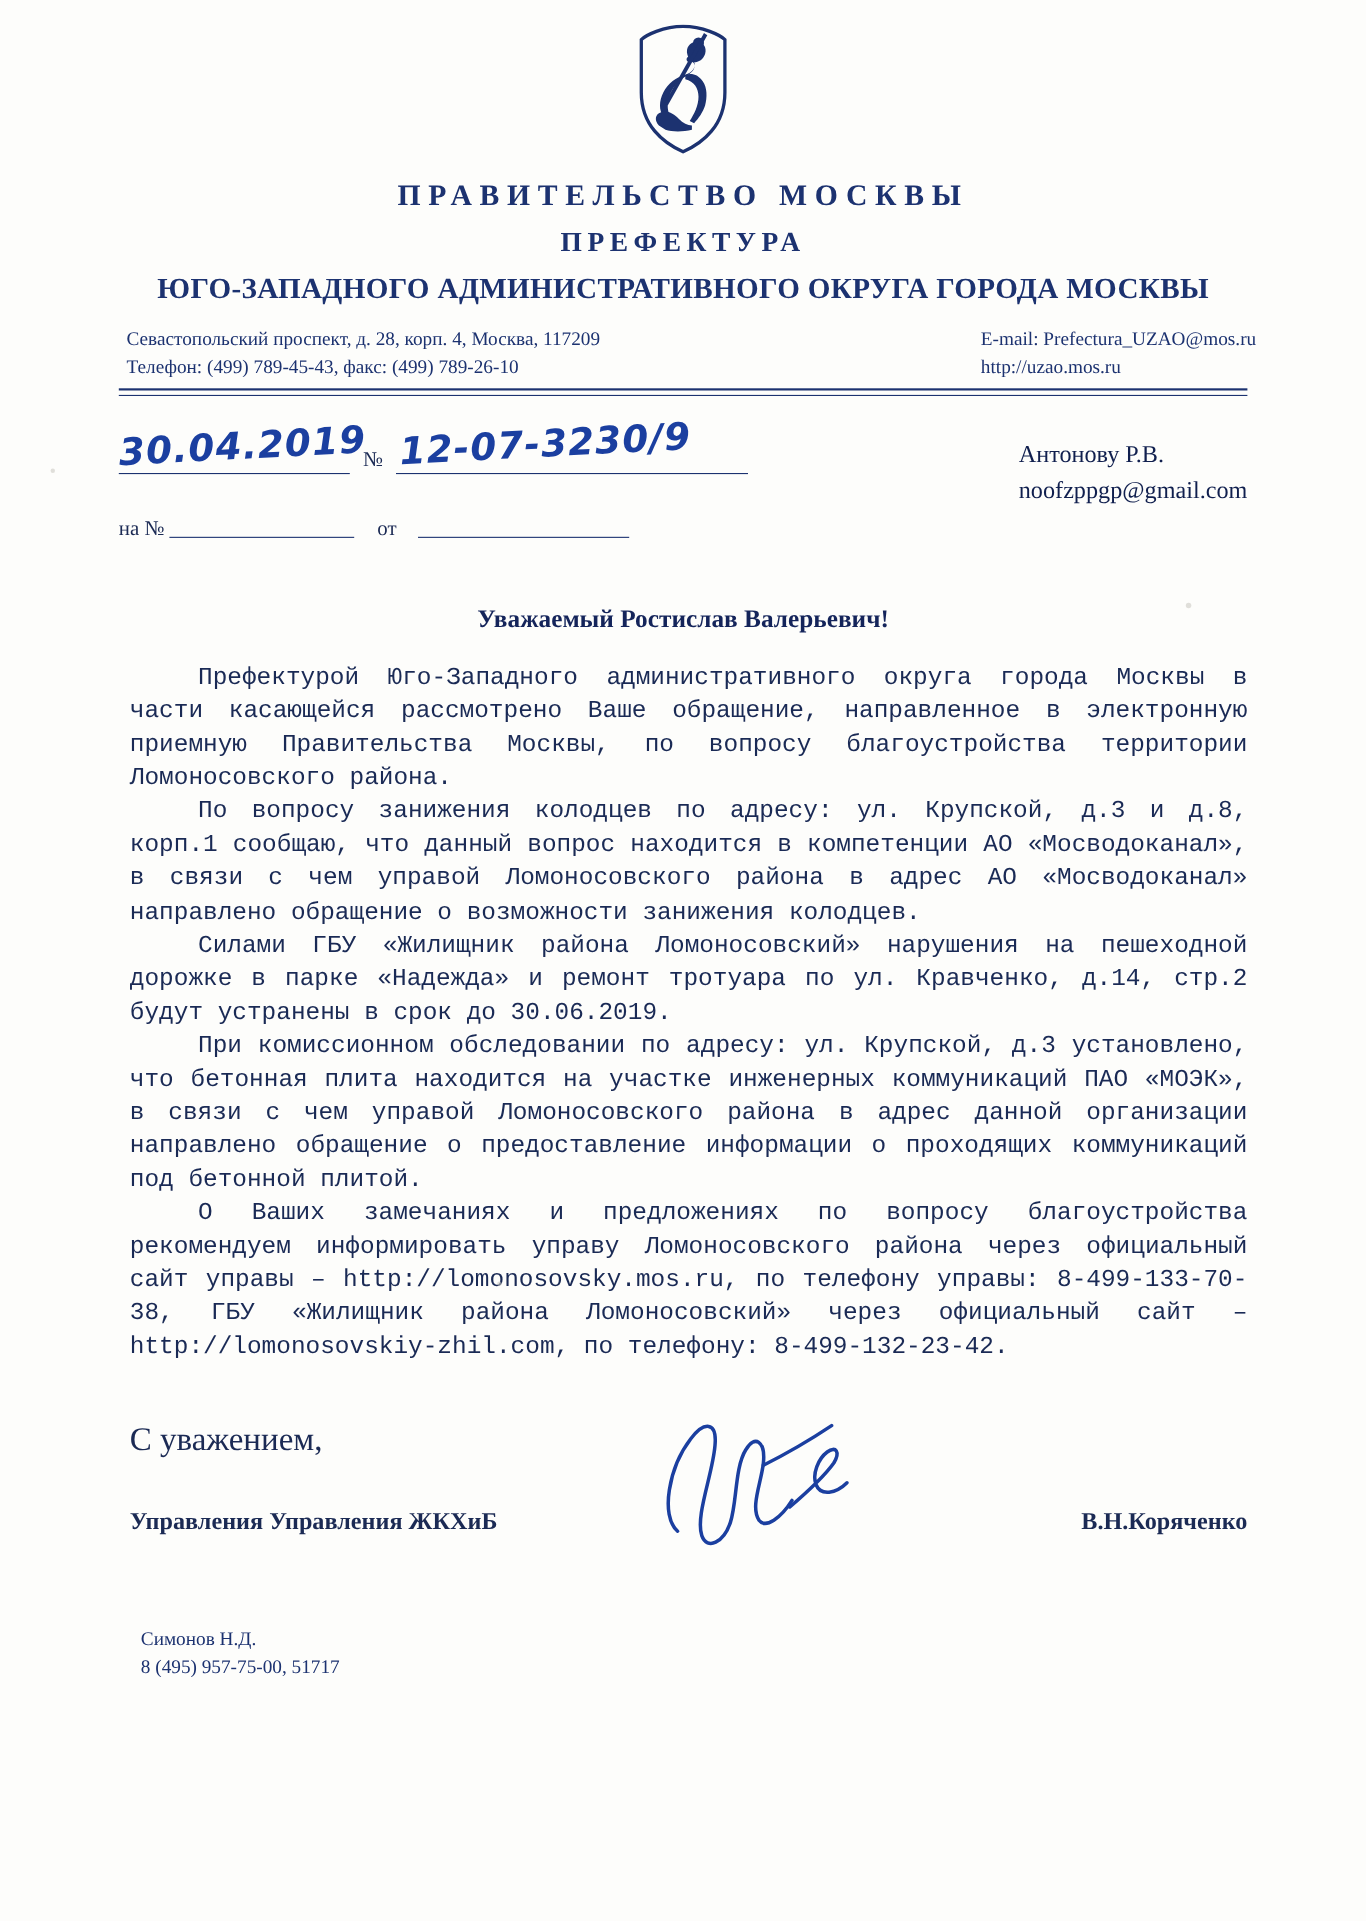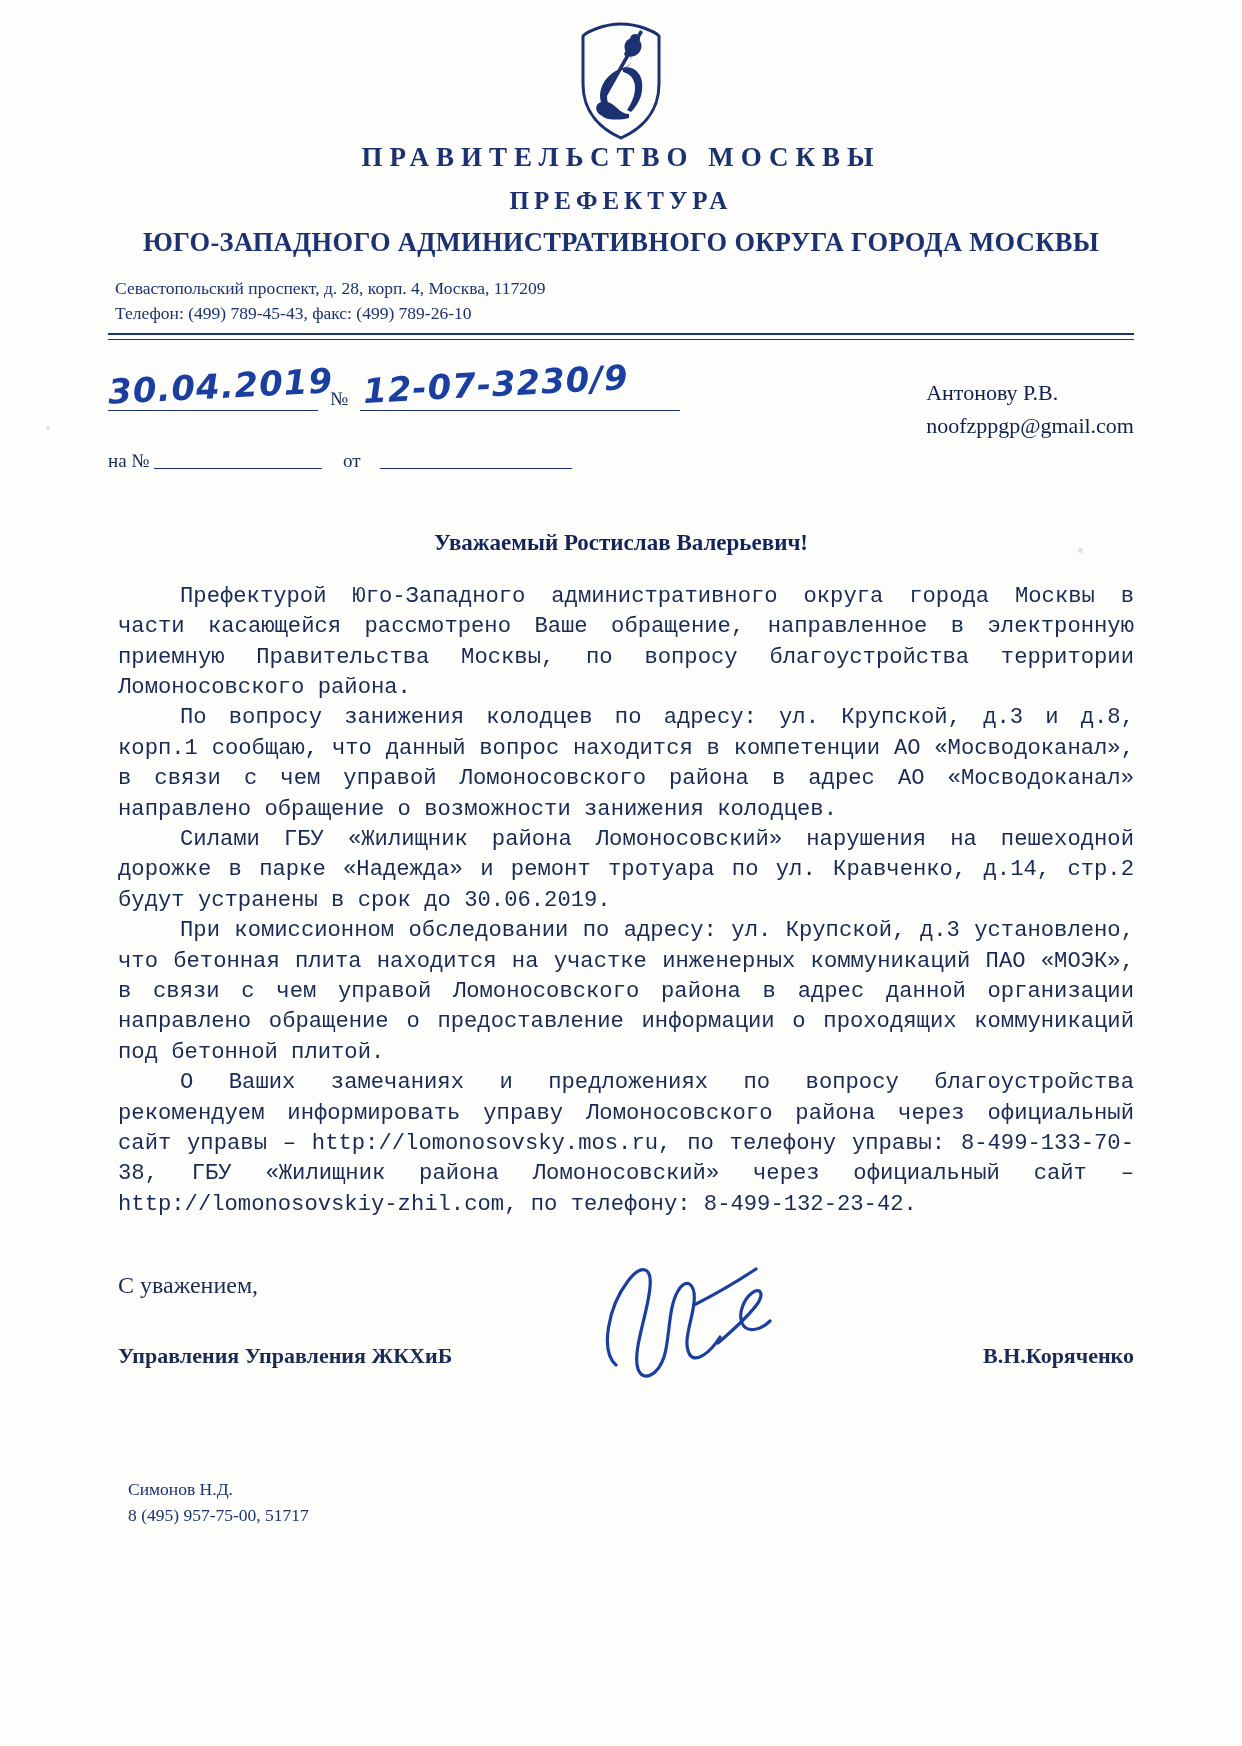--- a/index.html
+++ b/index.html
@@ -27,21 +27,21 @@
     width: 96px;
     height: 118px;
     position: relative;
   }
   .gov-line {
     text-align: center;
     font-size: 27px;
     letter-spacing: 7px;
     font-weight: 600;
     color: #1c3270;
-    margin-top: 2px;
+    margin-top: 22px;
     font-family: "Liberation Serif", serif;
   }
   .prefecture-line {
     text-align: center;
     font-size: 25px;
     letter-spacing: 5px;
     font-weight: bold;
     color: #1c3270;
     margin-top: 14px;
   }
@@ -171,21 +171,21 @@
     color: #1a2a55;
   }
   .body p {
     margin: 0;
     text-indent: 62px;
     font-family: Liberation Mono, monospace;
   }
 
   .signoff {
     margin: 52px 108px 0 118px;
-    font-size: 24px;
+    font-size: 30px;
   }
   .sig-row {
     margin: 44px 108px 0 118px;
     display: flex;
     justify-content: space-between;
     align-items: flex-end;
     font-size: 22px;
     font-weight: bold;
     position: relative;
   }
@@ -237,20 +237,24 @@
   </div>
 
   <div class="gov-line">ПРАВИТЕЛЬСТВО МОСКВЫ</div>
   <div class="prefecture-line">ПРЕФЕКТУРА</div>
   <div class="okrug-line">ЮГО-ЗАПАДНОГО АДМИНИСТРАТИВНОГО ОКРУГА ГОРОДА МОСКВЫ</div>
 
   <div class="contacts">
     <div class="left">
       <div>Севастопольский проспект, д. 28, корп. 4, Москва, 117209</div>
       <div>Телефон: (499) 789-45-43, факс: (499) 789-26-10</div>
+    </div>
+    <div class="right">
+      <div>E-mail: Prefectura_UZAO@mos.ru</div>
+      <div>http://uzao.mos.ru</div>
     </div>
   </div>
 
   <div class="rule-double"></div>
 
   <div class="refblock">
     <div class="hand date-hand">30.04.2019</div>
     <div class="line-date"></div>
 
     <div class="num-label">№</div>

